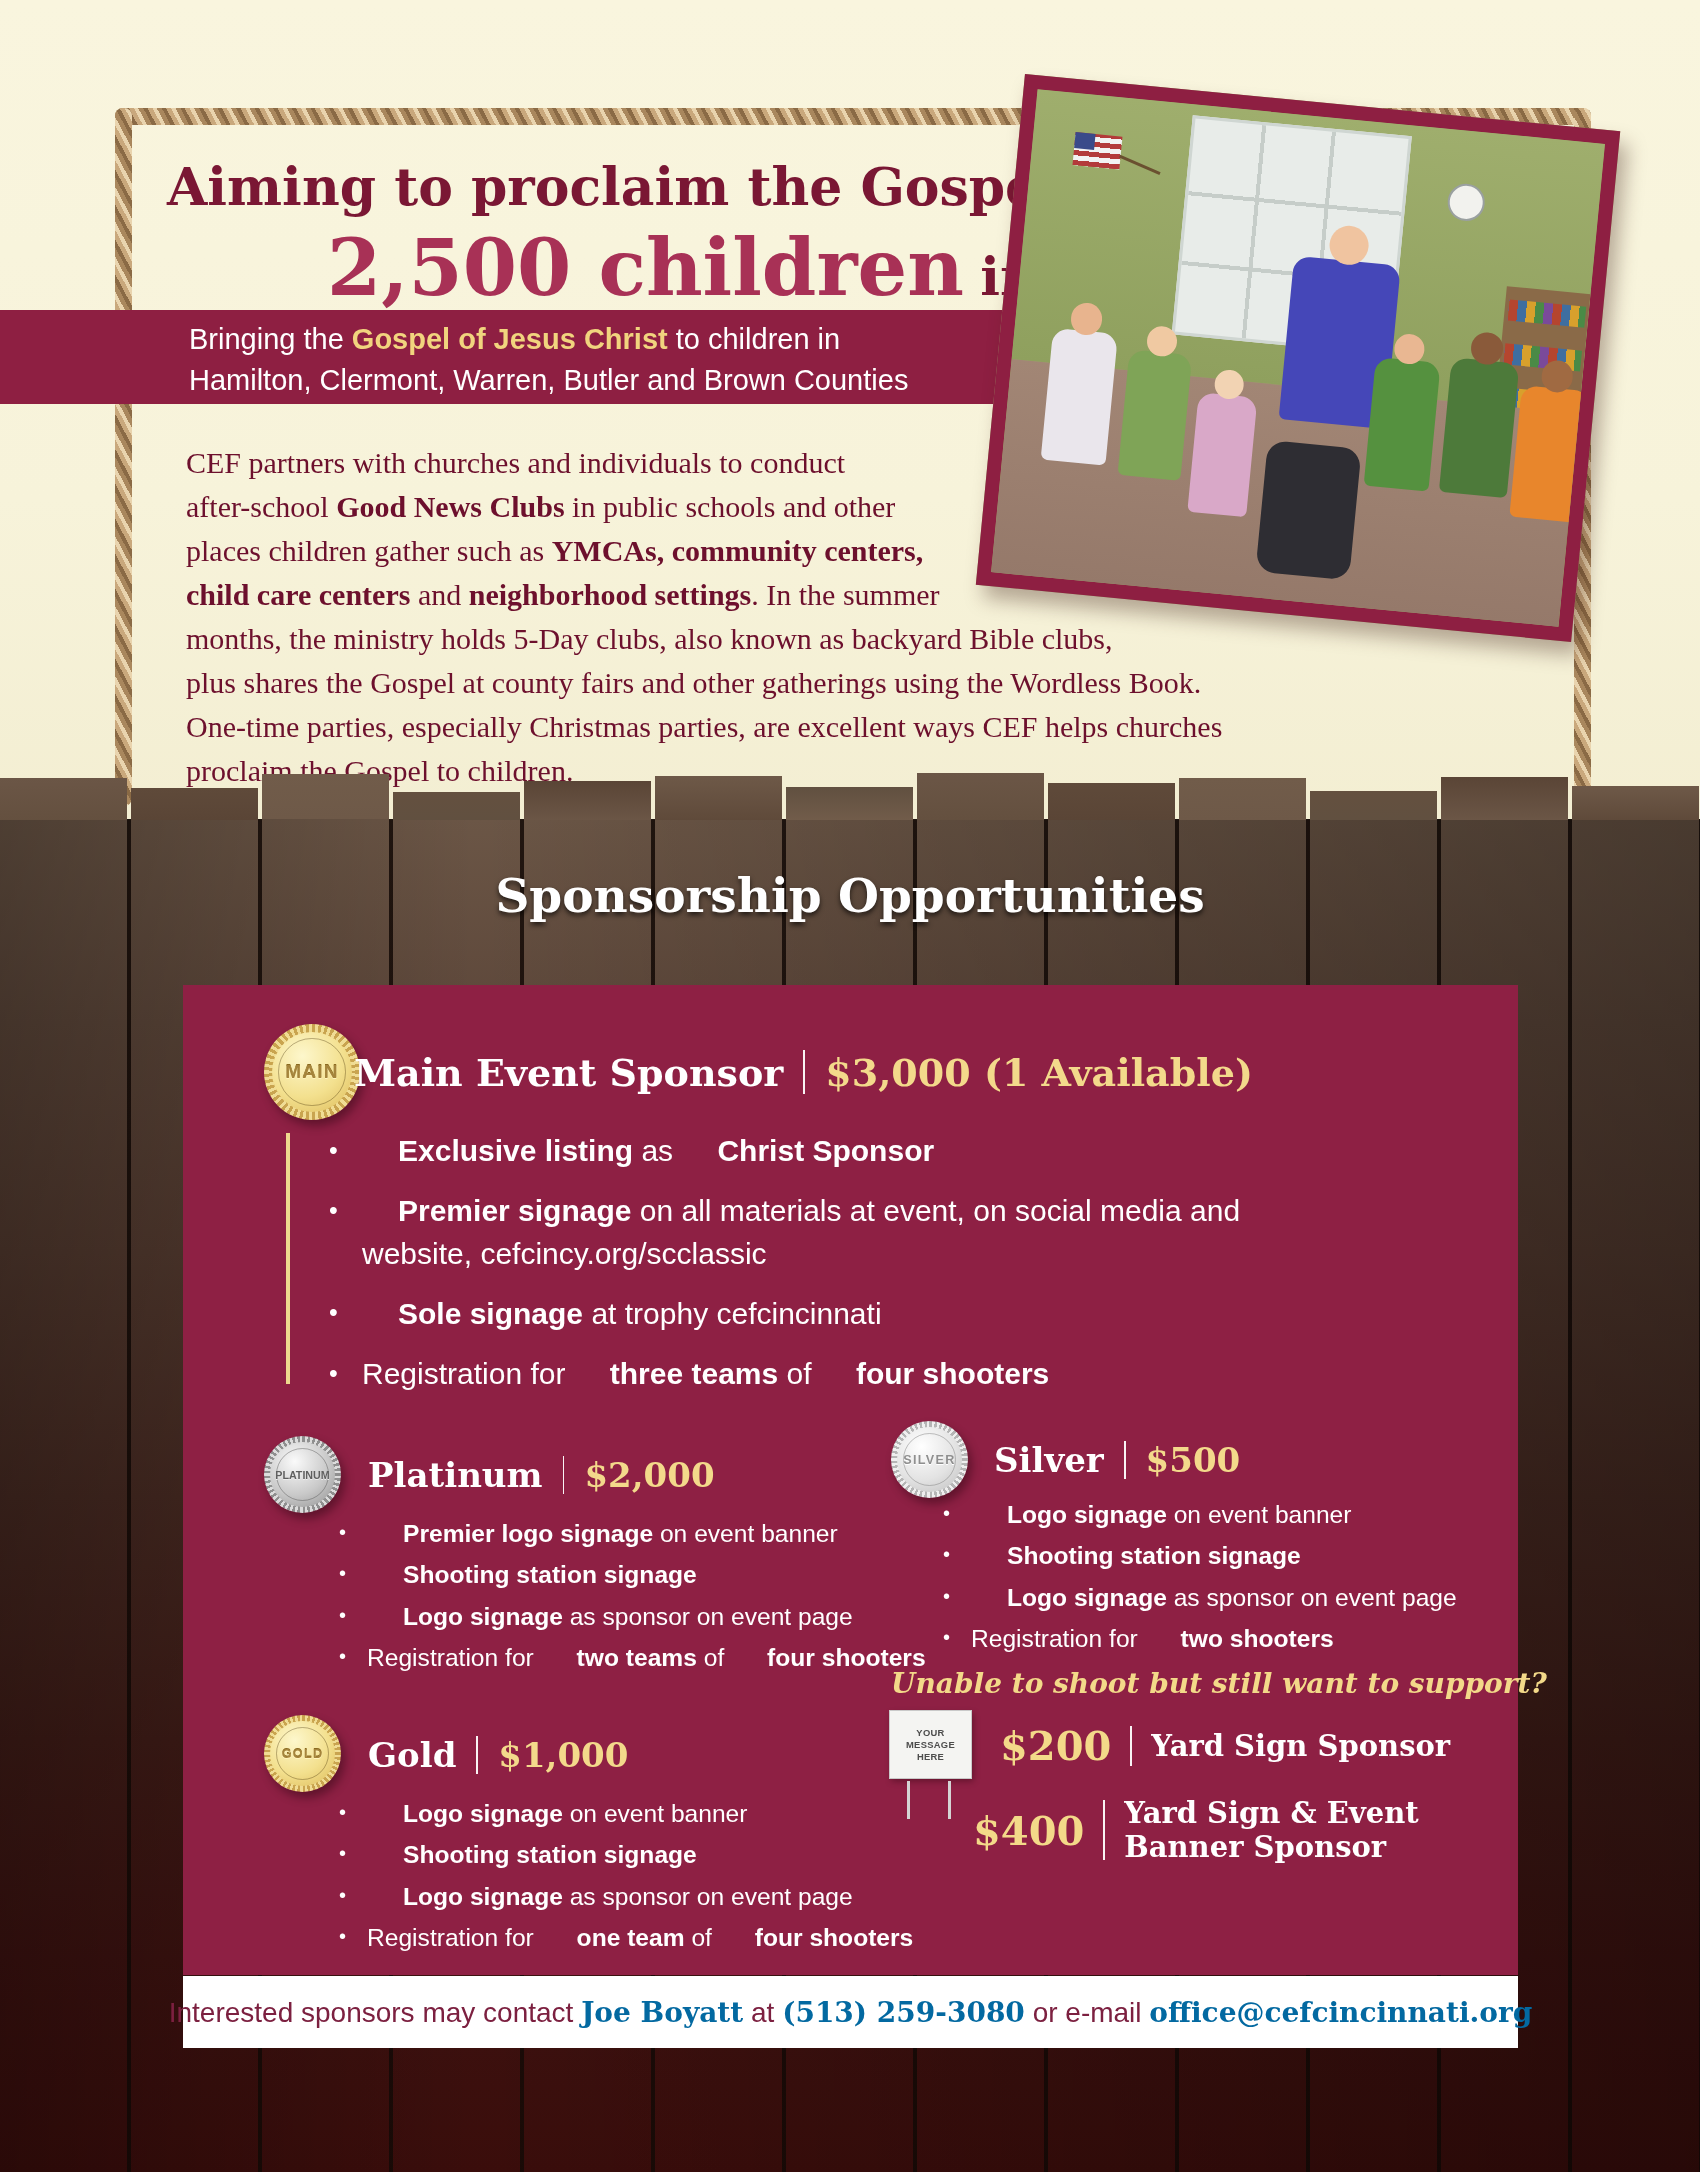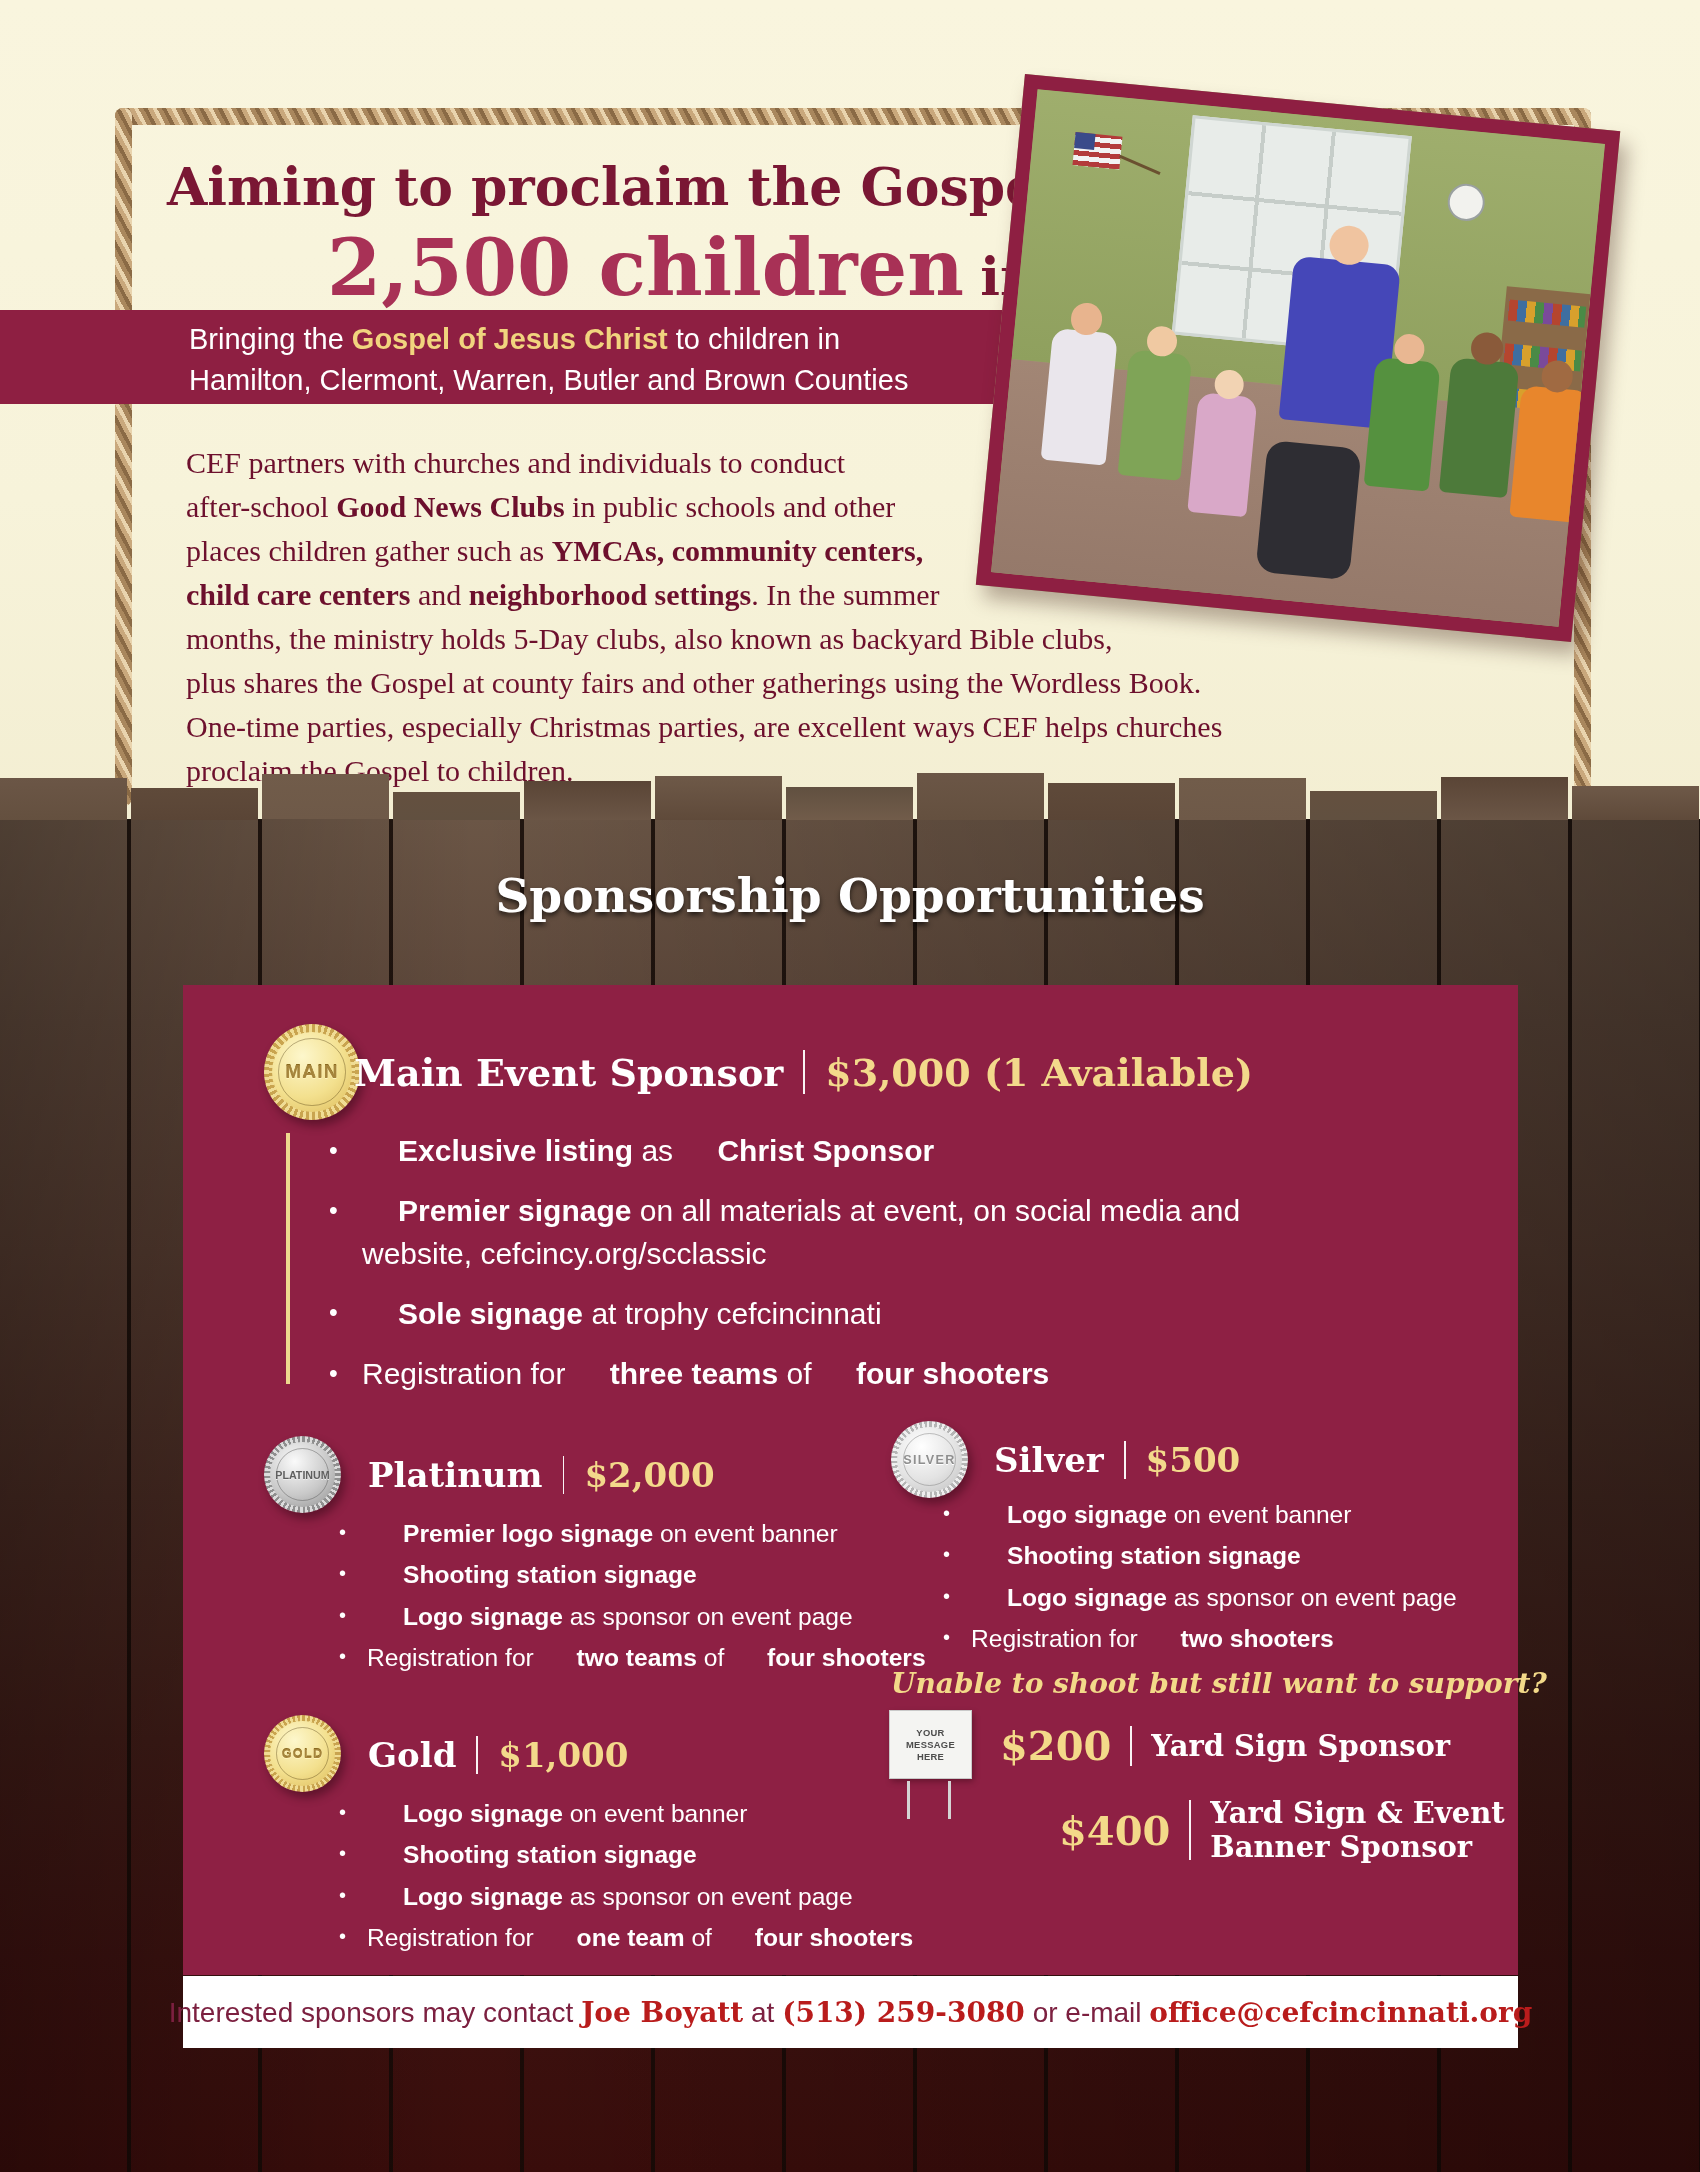--- a/index.html
+++ b/index.html
@@ -113,27 +113,27 @@
   .ys-board{width:81px;height:67px;background:#f4f4f2;border:1.9px solid #c9c9c9;
             display:flex;flex-direction:column;align-items:center;justify-content:center;
             font-size:9.4px;font-weight:bold;color:#4d4d4d;line-height:12px;letter-spacing:0.3px;text-align:center;
             box-shadow:1.9px 3.1px 6.3px rgba(40,5,15,.4);}
   .ys-leg{position:absolute;top:71px;width:3.1px;height:38px;background:#d4d4d4;}
   .opt-row{position:absolute;z-index:6;display:flex;align-items:center;}
   .opt-price{font-family:"DejaVu Serif",serif;font-weight:bold;font-size:40px;color:#f3d989;white-space:nowrap;margin-left:13px;}
   .opt-div{width:1.9px;background:rgba(255,255,255,.95);margin:0 19px;}
   .opt-label{font-family:"DejaVu Serif",serif;font-weight:bold;font-size:29px;color:#ffffff;line-height:34px;white-space:nowrap;}
   .opt1{left:987px;top:1714px;height:63px;} .opt1 .opt-div{height:40px;}
-  .opt2{left:1046px;top:1792px;height:76px;} .opt2 .opt-div{height:60px;}
+  .opt2{left:960px;top:1792px;height:76px;} .opt2 .opt-div{height:60px;}
   .support-note{position:absolute;left:912px;top:1871px;width:573px;z-index:6;
                 color:#ffffff;font-size:24.6px;line-height:35px;}
   .support-note b{font-weight:bold;}
   
   .contact{font-size:28px;color:#7c2040;white-space:nowrap;}
-  .contact b{font-family:"DejaVu Serif",serif;font-weight:bold;color:#b91c1c;font-size:28px;margin-top:28px;}
+  .contact b{font-family:"DejaVu Serif",serif;font-weight:bold;color:#0369a1;font-size:28px;margin-top:28px;}
 </style>
 </head>
 <body>
 
 <div class="page">
 
   <div class="cream"></div>
   <div class="rope h"></div>
   <div class="rope v1"></div>
   <div class="rope v2"></div>

